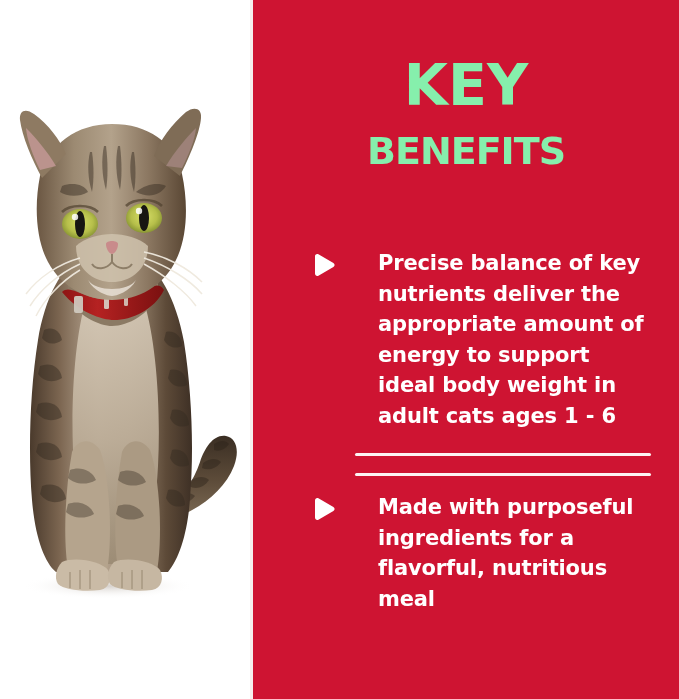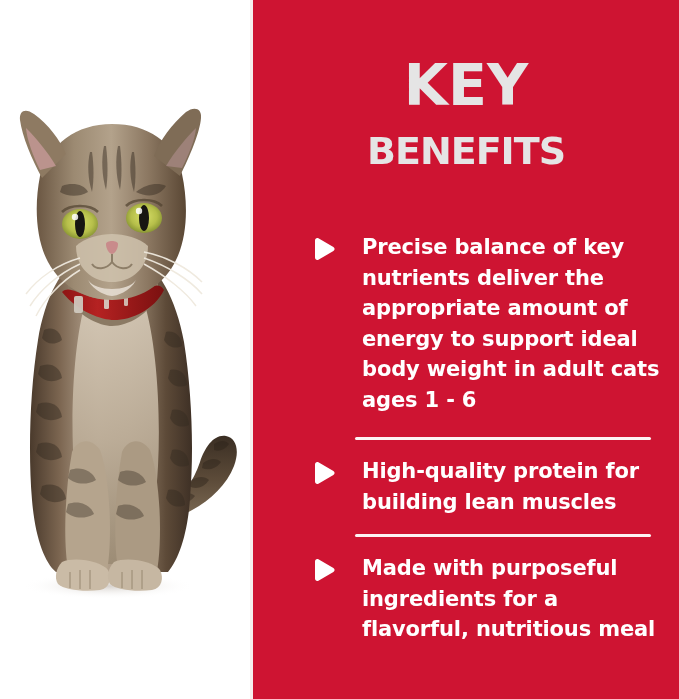--- a/index.html
+++ b/index.html
@@ -56,21 +56,21 @@
     height: 699px;
     background: #ce1432;
   }
 
   .panel-title {
     position: absolute;
     left: 0;
     top: 52px;
     width: 426px;
     text-align: center;
-    color: #e5e5e5;
+    color: #86efac;
     font-family: "DejaVu Sans", sans-serif;
     font-weight: bold;
     font-size: 58px;
     line-height: 66px;
     letter-spacing: 0px;
   }
   .panel-title .ln { display: block; white-space: nowrap; }
   .panel-title .ln1 { font-size: 57px; }
   .panel-title .ln2 { font-size: 38px; letter-spacing: -1px; }
 
@@ -96,21 +96,21 @@
   }
   .benefit-item .bullet-marker svg { display: block; }
   .benefit-text {
     display: block;
     color: #ffffff;
     font-family: "DejaVu Sans", sans-serif;
     font-weight: bold;
     font-size: 21px;
     line-height: 30.5px;
     letter-spacing: -0.15px;
-    margin: 0;
+    margin: 16px;
     padding-left: 49px;
     max-width: 300px;
   }
 
   .divider {
     height: 3px;
     background: #fdf3f4;
     margin: 17px 28px 16px 102px;
     border-radius: 2px;
   }
@@ -294,29 +294,20 @@
           <svg width="26" height="24" viewBox="0 0 26 24" xmlns="http://www.w3.org/2000/svg">
             <path d="M4 3.4 C4 1.4 5.8 0.3 7.4 1.2 L22.4 10 C24 10.9 24 13.1 22.4 14 L7.4 22.8
                      C5.8 23.7 4 22.6 4 20.6 Z" fill="#ffffff"></path>
           </svg>
         </span>
         <span class="benefit-text">Precise balance of key nutrients deliver the appropriate amount of energy to support ideal body weight in adult cats ages 1 - 6</span>
       </div>
 
       <div class="divider d1"></div>
 
-      <div class="benefit-item">
-        <span class="bullet-marker">
-          <svg width="26" height="24" viewBox="0 0 26 24" xmlns="http://www.w3.org/2000/svg">
-            <path d="M4 3.4 C4 1.4 5.8 0.3 7.4 1.2 L22.4 10 C24 10.9 24 13.1 22.4 14 L7.4 22.8
-                     C5.8 23.7 4 22.6 4 20.6 Z" fill="#ffffff"></path>
-          </svg>
-        </span>
-        <span class="benefit-text">High-quality protein for building lean muscles</span>
-      </div>
 
       <div class="divider"></div>
 
       <div class="benefit-item">
         <span class="bullet-marker">
           <svg width="26" height="24" viewBox="0 0 26 24" xmlns="http://www.w3.org/2000/svg">
             <path d="M4 3.4 C4 1.4 5.8 0.3 7.4 1.2 L22.4 10 C24 10.9 24 13.1 22.4 14 L7.4 22.8
                      C5.8 23.7 4 22.6 4 20.6 Z" fill="#ffffff"></path>
           </svg>
         </span>

